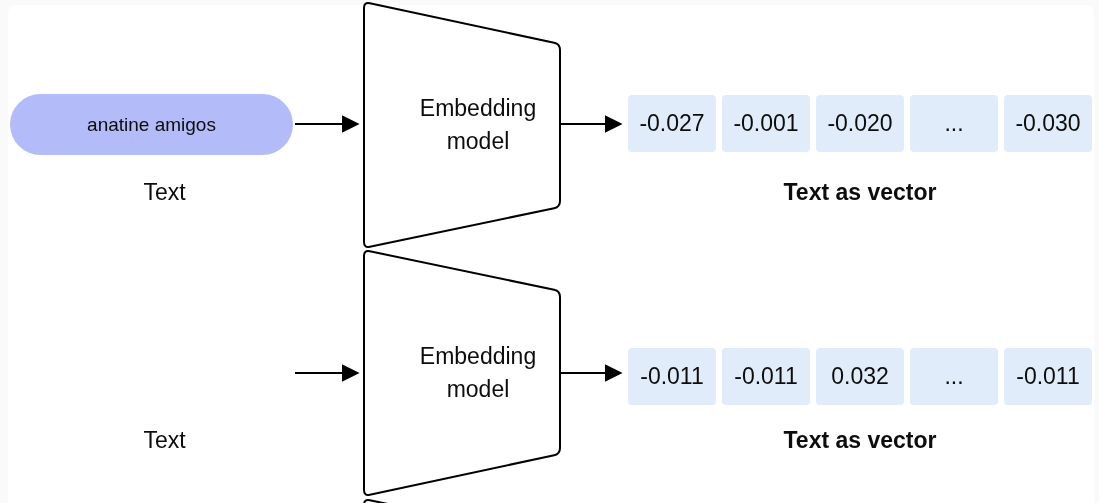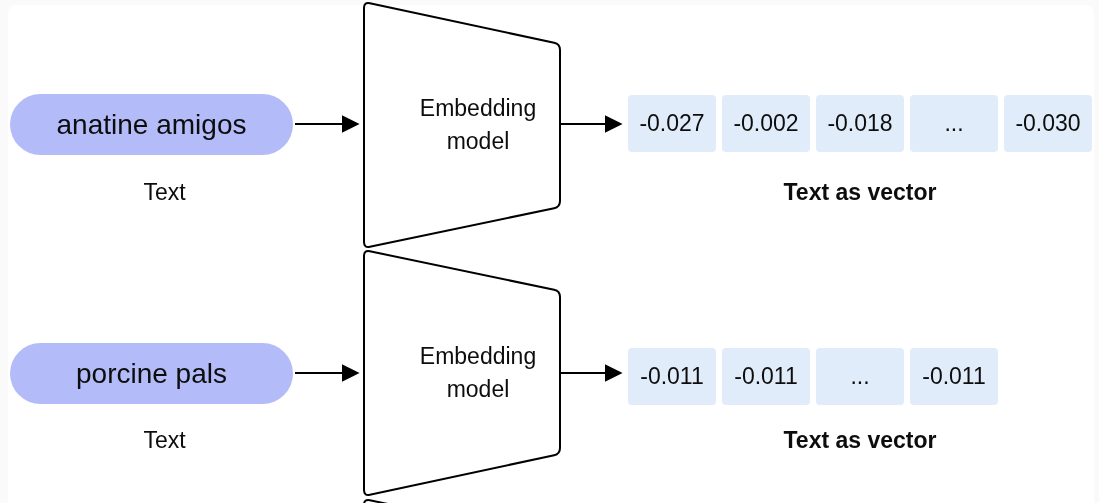--- a/index.html
+++ b/index.html
@@ -29,21 +29,21 @@
   .pill {
     position: absolute;
     left: 10px;
     width: 283px;
     height: 61px;
     border-radius: 31px;
     background: #b3bcf8;
     display: flex;
     align-items: center;
     justify-content: center;
-    font-size: 28px;
+    font-size: 19px;
   }
   .caption {
     position: absolute;
     text-align: center;
     font-size: 23px;
     line-height: 28px;
   }
   .pill-caption { left: 23px; width: 283px; }
   .vector-caption { left: 628px; width: 464px; font-weight: bold; }
   .model-label {
@@ -99,35 +99,33 @@
 
   <div class="pill" style="top:94px">
     <span>anatine amigos</span>
   </div>
   <div class="caption pill-caption" style="top:178px">Text</div>
 
   <div class="model-label" style="top:92px">Embedding model</div>
 
   <div class="cells" style="top:95px">
     <div class="cell">-0.027</div>
-    <div class="cell">-0.002</div>
-    <div class="cell">-0.018</div>
+    <div class="cell">-0.001</div>
+    <div class="cell">-0.020</div>
     <div class="cell">...</div>
     <div class="cell">-0.030</div>
   </div>
   <div class="caption vector-caption" style="top:178px">Text as vector</div>
 
-  <div class="pill" style="top:343px">
-    <span>porcine pals</span>
-  </div>
   <div class="caption pill-caption" style="top:426px">Text</div>
 
   <div class="model-label" style="top:340px">Embedding model</div>
 
   <div class="cells" style="top:348px">
     <div class="cell">-0.011</div>
     <div class="cell">-0.011</div>
+    <div class="cell">0.032</div>
     <div class="cell">...</div>
     <div class="cell">-0.011</div>
   </div>
   <div class="caption vector-caption" style="top:426px">Text as vector</div>
 
 </div>
 
 </body></html>

